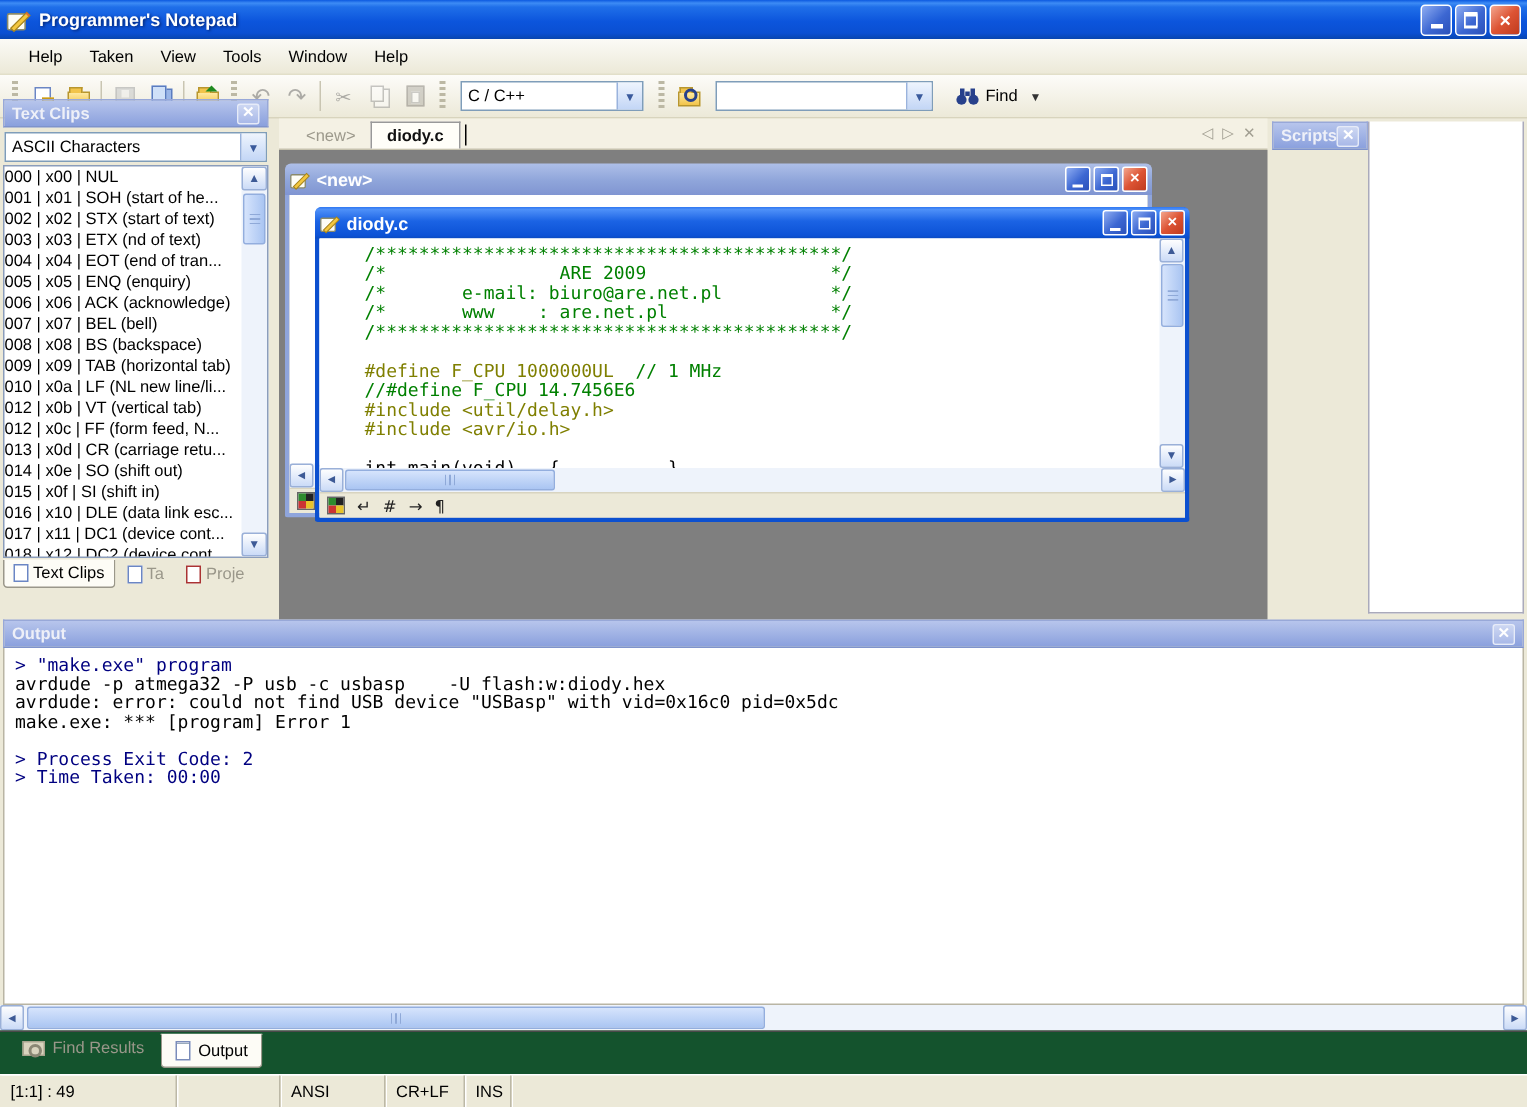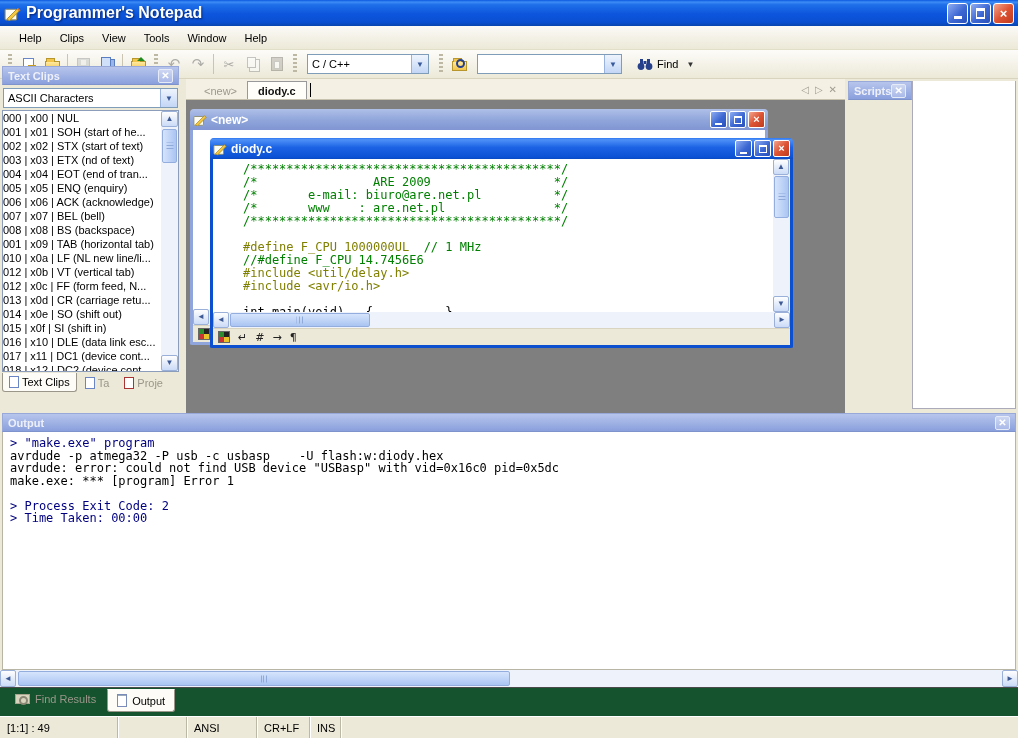--- a/index.html
+++ b/index.html
@@ -3,21 +3,21 @@
 <meta charset="utf-8">
 <style>
   *{box-sizing:border-box;margin:0;padding:0}
   html,body{width:1018px;height:738px;overflow:hidden}
   body{font-family:"Liberation Sans",sans-serif;font-size:11px;background:#ece9d8;position:relative}
   .abs{position:absolute}
 
   
   .titlebar{left:0;top:0;width:1018px;height:26px;display:flex;align-items:center;padding:0 4px;
     background:linear-gradient(180deg,#0c59e0 0%,#3d8cf5 8%,#1f6fe9 18%,#0c55dc 55%,#0a4fd2 85%,#0845af 100%);}
-  .title-text{color:#fff;font-weight:bold;font-size:16px;margin-left:5px;flex:1;text-shadow:1px 1px 2px rgba(3,28,94,.85)}
+  .title-text{color:#fff;font-weight:bold;font-size:12px;margin-left:5px;flex:1;text-shadow:1px 1px 2px rgba(3,28,94,.85)}
   .cap{width:21px;height:21px;margin-left:2px;border:1px solid #fff;border-radius:3px;display:flex;align-items:center;justify-content:center;color:#fff}
   .cap-min,.cap-max{background:linear-gradient(135deg,#8fadf2,#3c67d2 55%,#2b51ba)}
   .cap-close{background:linear-gradient(135deg,#f3a68e,#dd5434 50%,#bf3a1d)}
   .gl-min{width:8px;height:3px;background:#fff;margin-top:9px}
   .gl-restore{width:9px;height:9px;position:relative}
   .gl-restore::before{content:"";position:absolute;left:0;bottom:0;width:7px;height:7px;border:1px solid #fff;border-top-width:2px;background:transparent}
   .gl-restore::after{content:"";position:absolute;right:0;top:0;width:7px;height:7px;border:1px solid #fff;border-top-width:2px}
   .gl-x{font-size:13px;font-weight:bold;line-height:1}
 
   
@@ -157,21 +157,21 @@
   <span class="cap cap-max">
       <span class="gl-restore"></span>
     </span>
   <span class="cap cap-close">
       <span class="gl-x">×</span>
     </span>
 </div>
 
 <div class="abs menubar" id="menubar">
     <span class="menu-item">Help</span>
-    <span class="menu-item">Clips</span>
+    <span class="menu-item">Taken</span>
     <span class="menu-item">View</span>
     <span class="menu-item">Tools</span>
     <span class="menu-item">Window</span>
     <span class="menu-item">Help</span>
   </div>
 
 <div class="abs toolbar">
   <span class="tb-grip"></span>
   <span id="tbb" style="display:flex;align-items:center">
       <span class="tb-btn">
@@ -248,21 +248,21 @@
     <div class="lp-list" id="clipList">
         <div class="clip-row">000 | x00 | NUL</div>
         <div class="clip-row">001 | x01 | SOH (start of he...</div>
         <div class="clip-row">002 | x02 | STX (start of text)</div>
         <div class="clip-row">003 | x03 | ETX (nd of text)</div>
         <div class="clip-row">004 | x04 | EOT (end of tran...</div>
         <div class="clip-row">005 | x05 | ENQ (enquiry)</div>
         <div class="clip-row">006 | x06 | ACK (acknowledge)</div>
         <div class="clip-row">007 | x07 | BEL (bell)</div>
         <div class="clip-row">008 | x08 | BS (backspace)</div>
-        <div class="clip-row">001 | x09 | TAB (horizontal tab)</div>
+        <div class="clip-row">009 | x09 | TAB (horizontal tab)</div>
         <div class="clip-row">010 | x0a | LF (NL new line/li...</div>
         <div class="clip-row">012 | x0b | VT (vertical tab)</div>
         <div class="clip-row">012 | x0c | FF (form feed, N...</div>
         <div class="clip-row">013 | x0d | CR (carriage retu...</div>
         <div class="clip-row">014 | x0e | SO (shift out)</div>
         <div class="clip-row">015 | x0f | SI (shift in)</div>
         <div class="clip-row">016 | x10 | DLE (data link esc...</div>
         <div class="clip-row">017 | x11 | DC1 (device cont...</div>
         <div class="clip-row">018 | x12 | DC2 (device cont...</div>
       </div>

